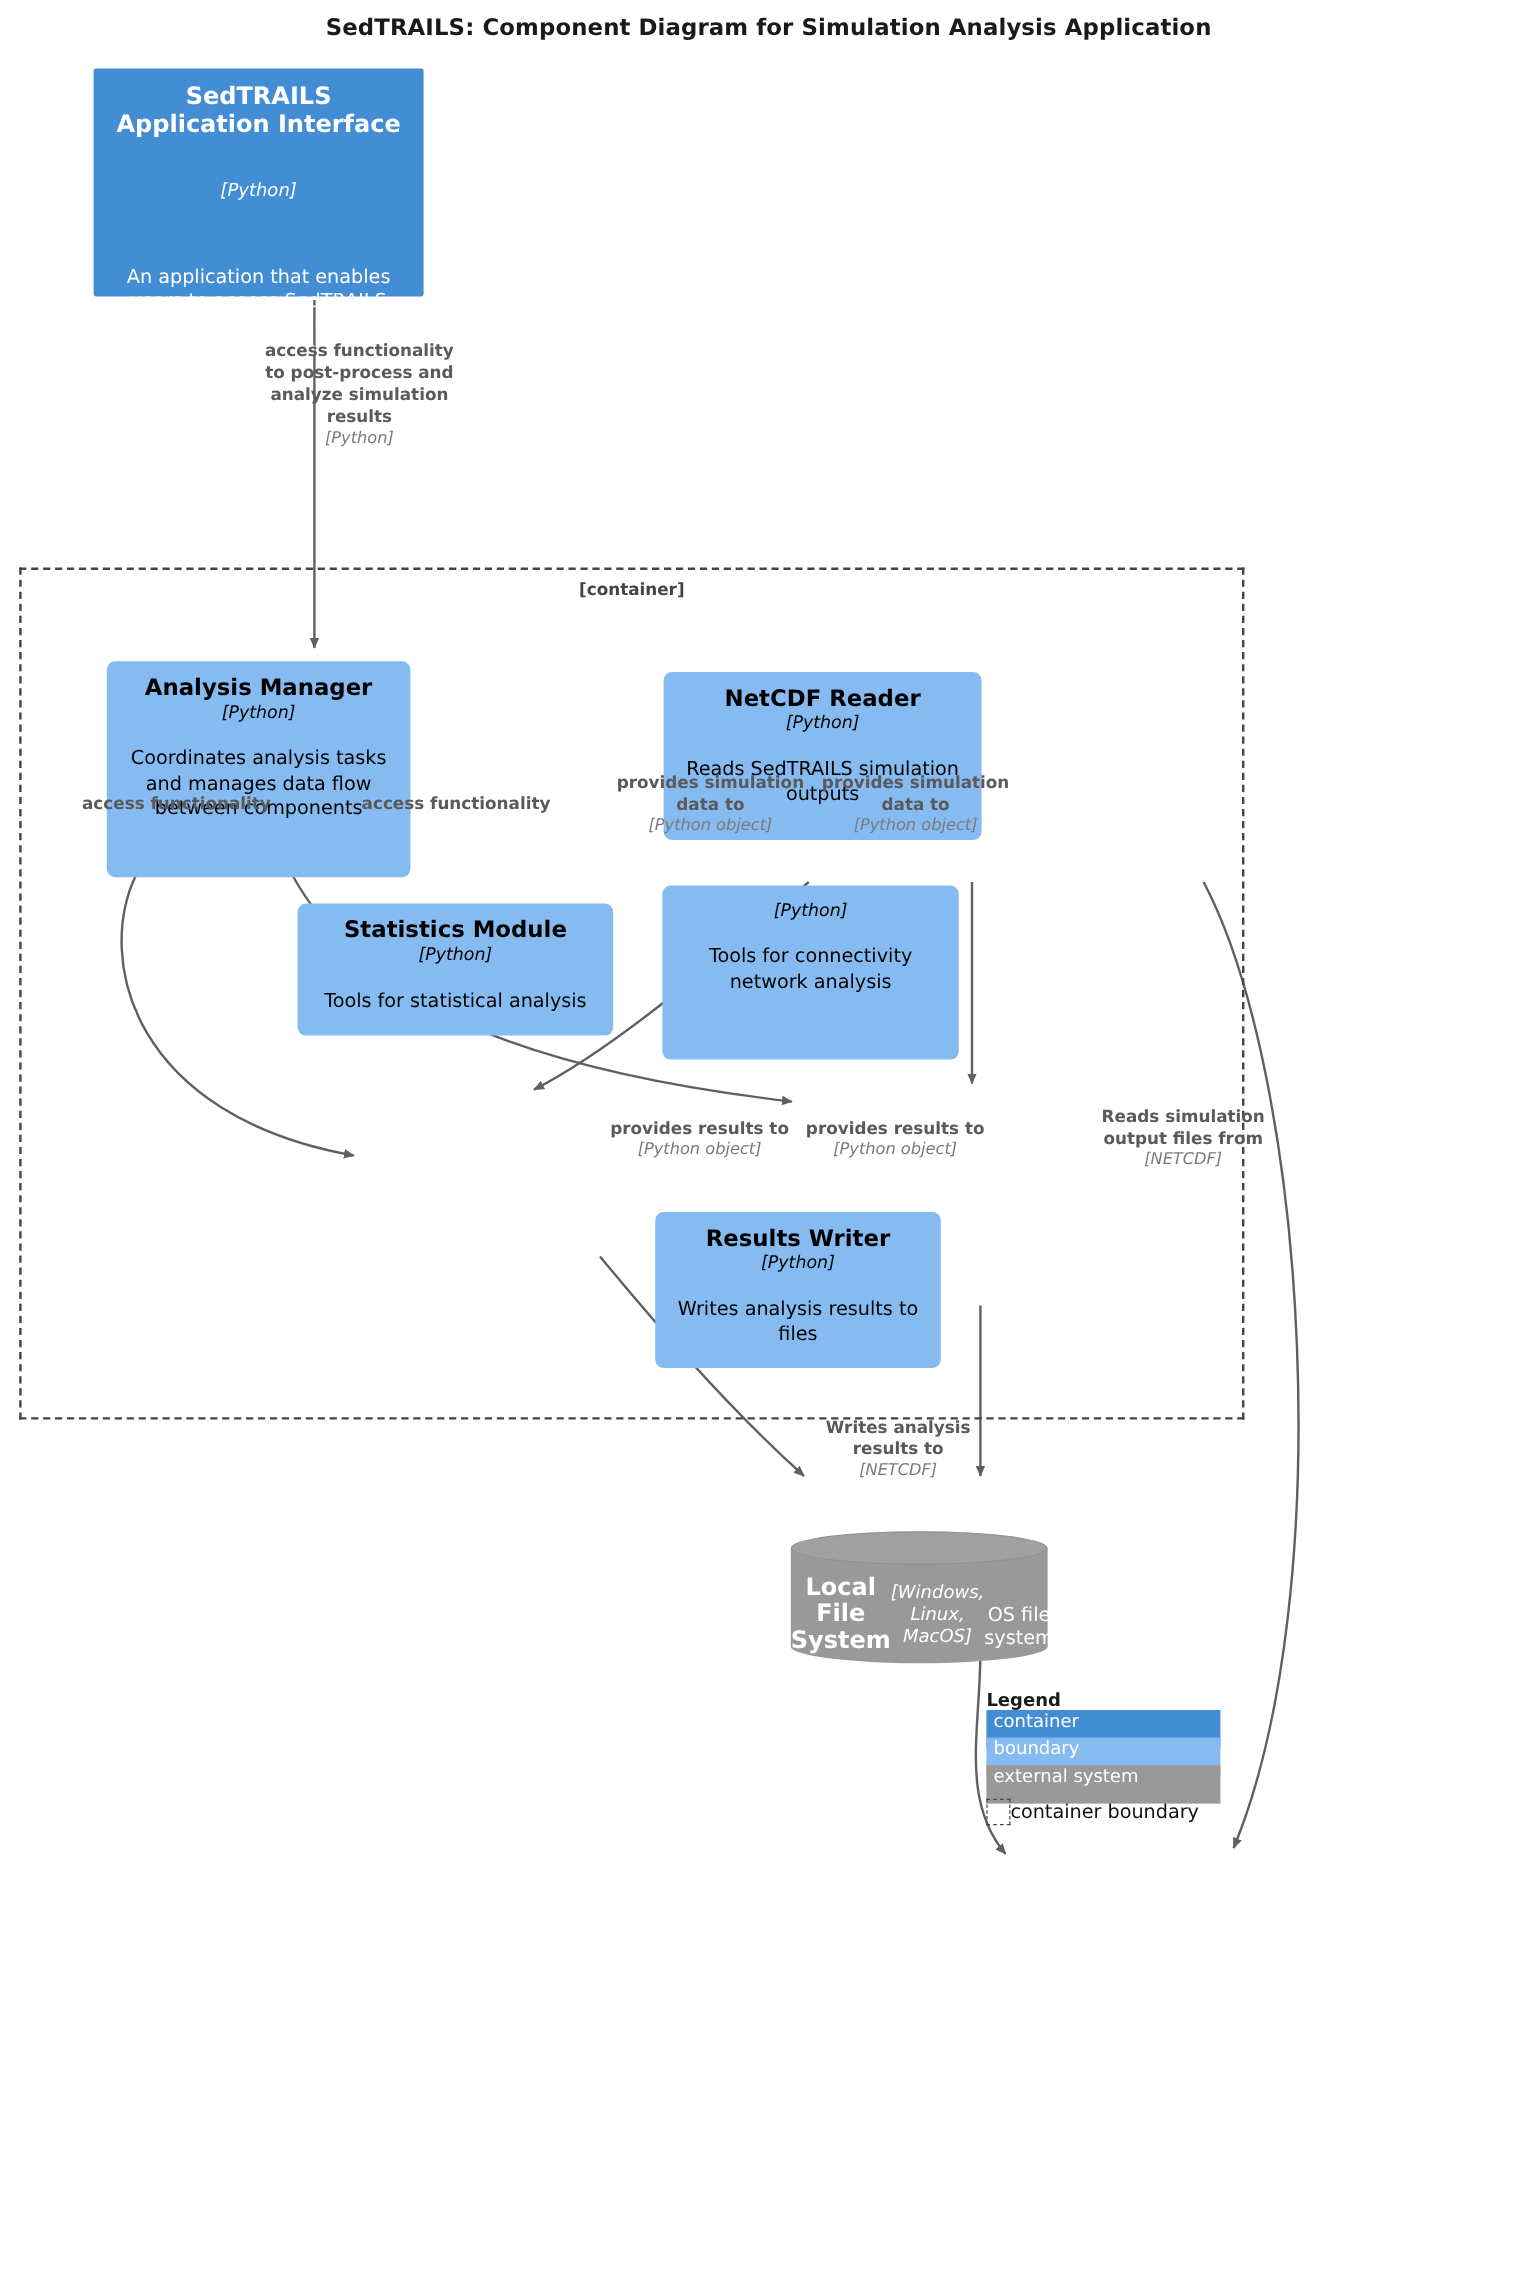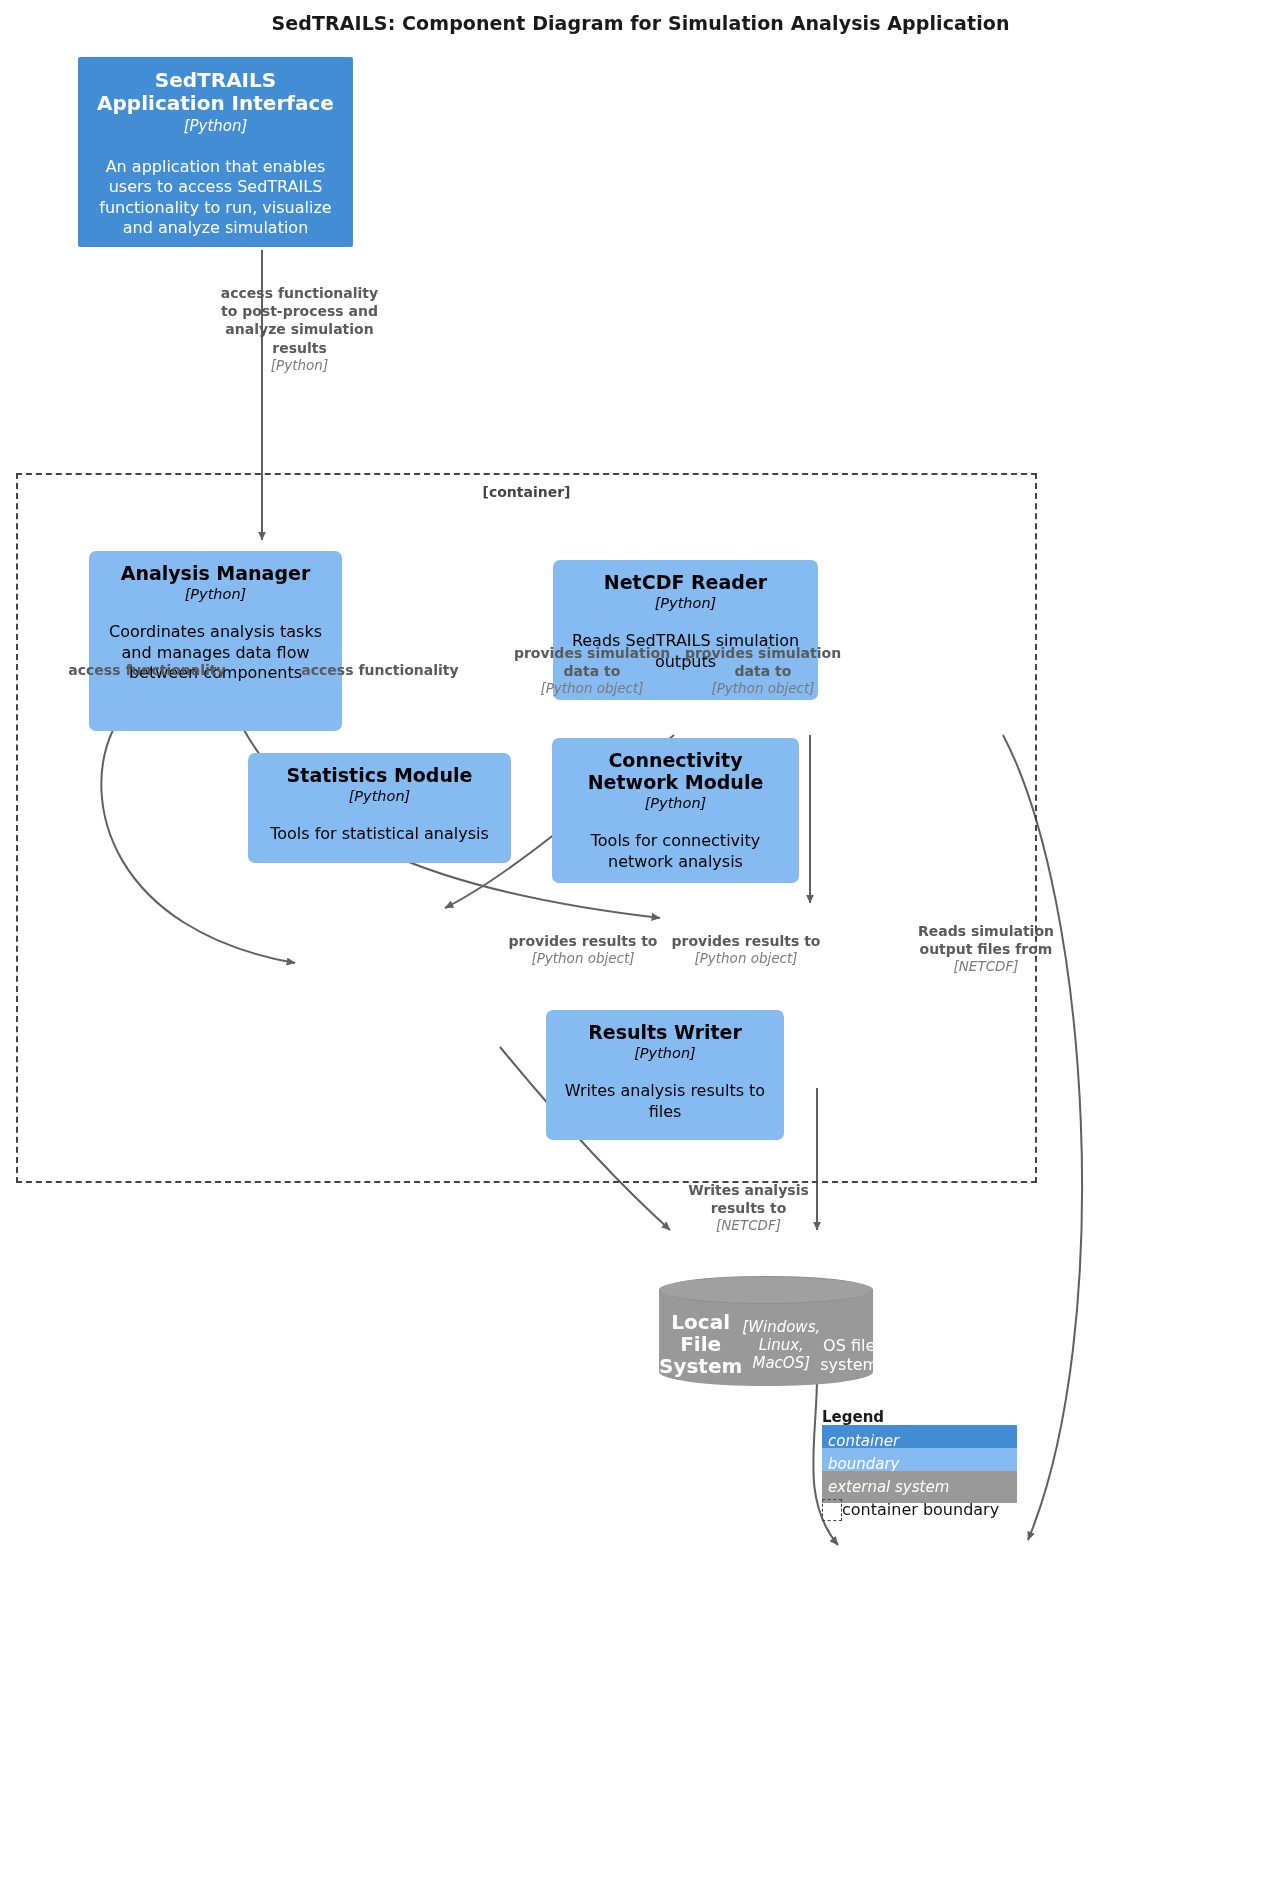--- a/index.html
+++ b/index.html
@@ -23,21 +23,21 @@
   .node{
     position:absolute;box-sizing:border-box;
     display:flex;flex-direction:column;align-items:center;
     text-align:center;padding:12px 10px 10px 10px;
   }
   .node .n-name{font-weight:bold;line-height:1.15;}
   .node .n-tech{font-style:italic;line-height:1.2;}
   .node .n-desc{line-height:1.28;}
 
   .node.container{
-    background:#438dd5;color:#ffffff;border-radius:2px;
+    background:#438dd5;color:#ffffff;border-radius:2px;gap:32px;
   }
   .node.container .n-name{font-size:20px;}
   .node.container .n-tech{font-size:15px;margin-top:2px;}
   .node.container .n-desc{font-size:16px;margin-top:22px;}
 
   .node.component{
     background:#85bbf0;color:#000000;border-radius:7px;
   }
   .node.component .n-name{font-size:19px;}
   .node.component .n-tech{font-size:14.5px;margin-top:1px;}
@@ -85,21 +85,21 @@
     position:absolute;text-align:center;color:#5a5a5a;
   }
   .rel .r-text{font-size:14px;font-weight:bold;line-height:1.3;}
   .rel .r-tech{font-size:13.5px;font-style:italic;line-height:1.3;color:#7a7a7a;}
 
   
   .legend{position:absolute;}
   .legend-title{font-size:15px;font-weight:bold;color:#1a1a1a;margin-bottom:3px;}
   .legend-row{display:flex;align-items:center;height:23px;}
   .legend-swatch{width:20px;height:22px;flex:0 0 20px;box-sizing:border-box;}
-  .legend-bar{height:32px;display:flex;align-items:center;width:100%;font-style:italic;}
+  .legend-bar{height:32px;display:flex;width:100%;}
   .legend-bar .lg-label{font-size:15px;padding-left:6px;}
   .sw-container{background:#438dd5;}
   .sw-component{background:#85bbf0;}
   .sw-external{background:#999999;}
   .sw-boundary{background:transparent;border:1.5px dashed #444444;}
   .lg-white{color:#ffffff;}
   .lg-black{color:#111111;}
 </style>
 </head>
 <body>
@@ -158,21 +158,20 @@
     <div class="n-desc">Reads SedTRAILS simulation outputs</div>
   </div>
 
   <div class="node component" style="left:248px;top:753px;width:263px;height:110px;">
     <div class="n-name">Statistics Module</div>
     <div class="n-tech">[Python]</div>
     <div class="n-desc">Tools for statistical analysis</div>
   </div>
 
   <div class="node component" style="left:552px;top:738px;width:247px;height:145px;">
-    <div class="n-name">Connectivity Network Module</div>
     <div class="n-tech">[Python]</div>
     <div class="n-desc">Tools for connectivity network analysis</div>
   </div>
 
   <div class="node component" style="left:546px;top:1010px;width:238px;height:130px;">
     <div class="n-name">Results Writer</div>
     <div class="n-tech">[Python]</div>
     <div class="n-desc">Writes analysis results to files</div>
   </div>
 

